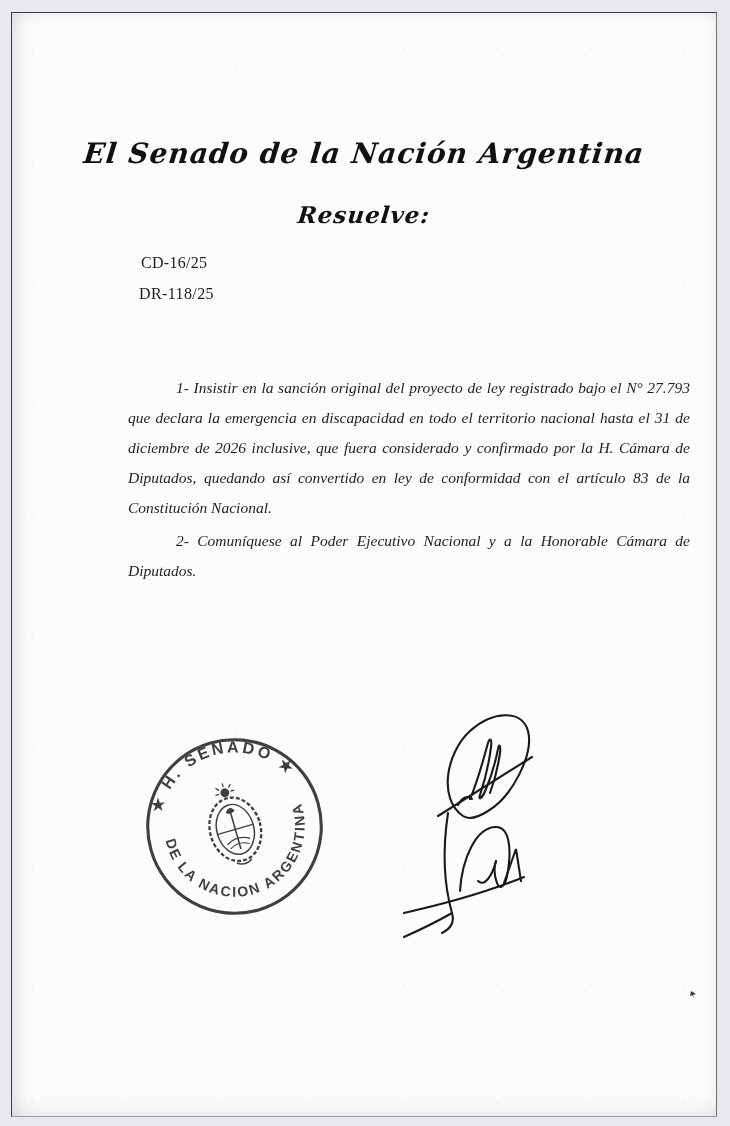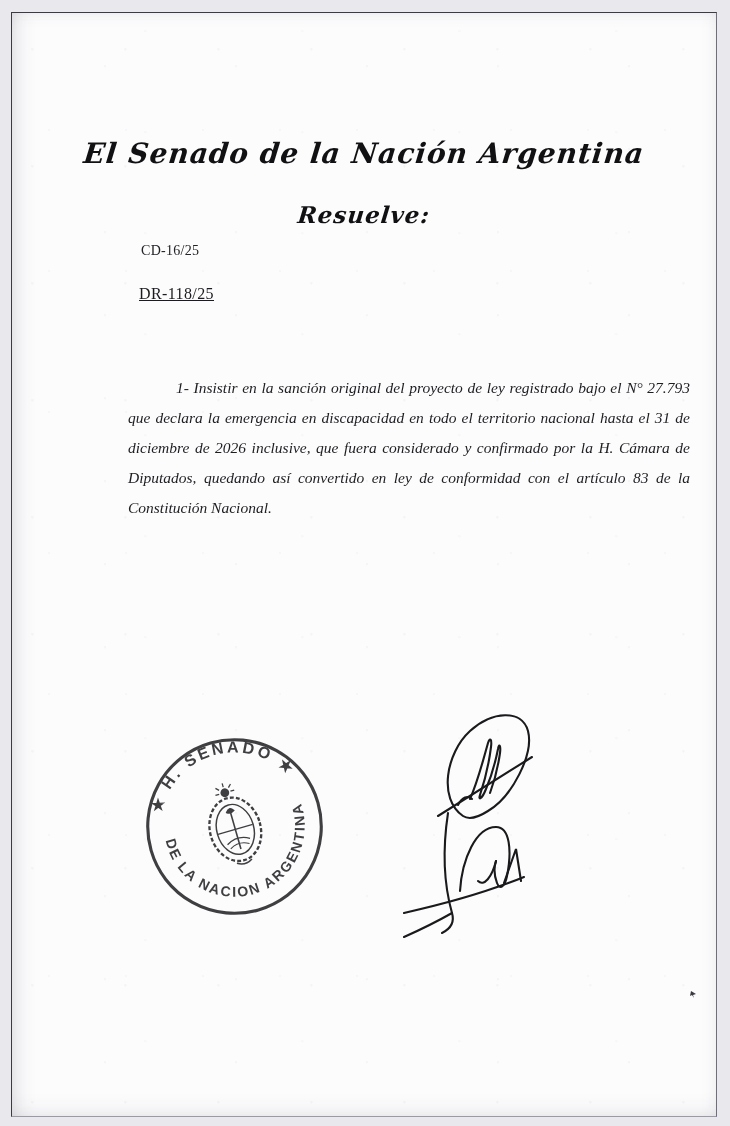--- a/index.html
+++ b/index.html
@@ -45,26 +45,26 @@
   .script-resolve{
     position:absolute;top:188px;left:0;width:100%;
     text-align:center;
     font-family:"DejaVu Serif", serif;
     font-style:italic;font-weight:bold;
     font-size:23px;color:#111114;
     letter-spacing:1px;
     transform:skewX(-6deg);
   }
   .ref-cd{
-    position:absolute;left:129px;top:230px;
-    font-size:14px;color:#222226;letter-spacing:.3px;
+    position:absolute;left:129px;top:241px;
+    font-size:16px;color:#222226;letter-spacing:.3px;
   }
   .ref-dr{
     position:absolute;left:127px;top:272px;
-    font-size:16px;color:#1c1c20;letter-spacing:.4px;text-decoration:underline;
+    font-size:16px;color:#1c1c20;letter-spacing:.4px;
   }
   .body-text{
     position:absolute;left:116px;width:562px;
     font-size:15.5px;line-height:30px;color:#1e1e22;
     text-align:justify;
     text-indent:48px;
     font-style:italic;
   }
   .p1{top:344px;}
   .p2{top:497px;}
@@ -94,20 +94,21 @@
   <div class="script-title">El Senado de la Nación Argentina</div>
 
   <div class="script-resolve">Resuelve:</div>
 
   <div class="ref-cd">CD-16/25</div>
 
   <div class="ref-dr">DR-118/25</div>
 
   <p class="body-text p1">1- Insistir en la sanción original del proyecto de ley registrado bajo el N° 27.793 que declara la emergencia en discapacidad en todo el territorio nacional hasta el 31 de diciembre de 2026 inclusive, que fuera considerado y confirmado por la H. Cámara de Diputados, quedando así convertido en ley de conformidad con el artículo 83 de la Constitución Nacional.</p>
 
+  <p class="body-text p2">2- Comuníquese al Poder Ejecutivo Nacional y a la Honorable Cámara de Diputados.</p>
 
 
   <div class="stamp-wrap">
     <svg width="195" height="195" viewBox="0 0 200 200">
       <defs>
         <path id="arcTop" d="M 24,100 A 76,76 0 0 1 176,100" fill="none"></path>
         <path id="arcBottom" d="M 28,100 A 72,72 0 0 0 172,100" fill="none"></path>
       </defs>
       <g transform="rotate(-16 100 100)" stroke="#2b2b2e" fill="none">
         <circle cx="100" cy="100" r="89" stroke-width="3.2"></circle>

